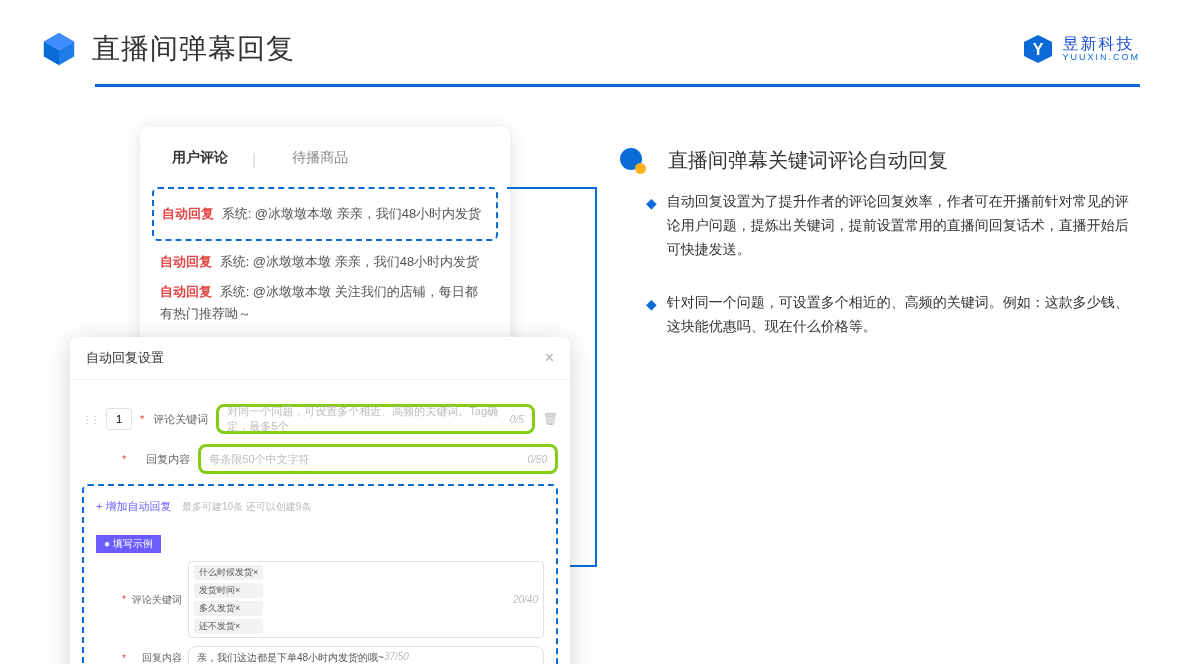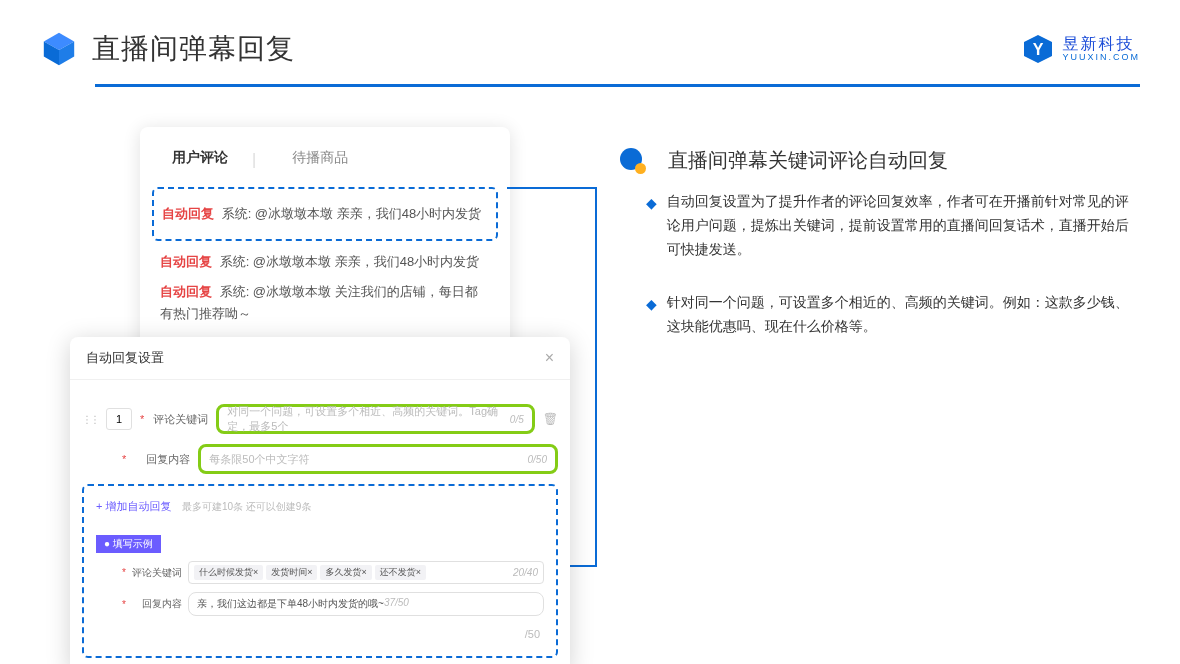--- a/index.html
+++ b/index.html
@@ -46,21 +46,21 @@
 .handle-dots { color: #bbb; letter-spacing: -2px; font-size: 10px; }
 .trash-icon { color: #bbb; font-size: 12px; }
 
 .example-box { border: 2.5px dashed #0a6bd6; border-radius: 6px; padding: 10px 12px 14px 12px; margin-top: 10px; }
 .add-link { color: #6b5cff; font-size: 11px; }
 .add-hint { color: #bbb; font-size: 10px; margin-left: 6px; }
 .example-badge { display: inline-block; background: #6b5cff; color: #fff; font-size: 10px; padding: 2px 8px; border-radius: 0; margin-top: 21px; }
 .tag-row { display: flex; align-items: center; gap: 6px; margin: 8px 0; font-size: 10px; color: #666; }
 .tag-row .label-txt { width: 50px; }
 .tag-input { flex: 1; border: 1px solid #e0e0e0; border-radius: 4px; padding: 3px 5px; display: flex; flex-wrap: wrap; gap: 3px; align-items: center; justify-content: space-between; min-height: 22px; }
-.tag-input-inner { display: flex; flex-wrap: wrap; gap: 3px; }
+.tag-input-inner { display: flex; flex-wrap: wrap; gap: 3px; flex-direction: column; }
 .tag-chip { background: #f2f2f5; color: #555; padding: 1px 5px; border-radius: 2px; font-size: 9px; }
 .content-input { flex: 1; border: 1px solid #e0e0e0; border-radius: 8px; padding: 4px 8px; font-size: 10px; color: #555; display: flex; justify-content: flex-start; min-height: 22px; }
 .spare-counter { font-size: 11px; color: #bbb; align-self: flex-end; margin-right: 4px; margin-top: 12px; }
 
 
 .connector { position: absolute; pointer-events: none; }
 .conn-h1 { top: 60px; left: 427px; width: 90px; height: 2px; background: #0a6bd6; }
 .conn-v { top: 60px; left: 515px; width: 2px; height: 380px; background: #0a6bd6; }
 .conn-h2 { top: 438px; left: 487px; width: 29px; height: 2px; background: #0a6bd6; }
 

